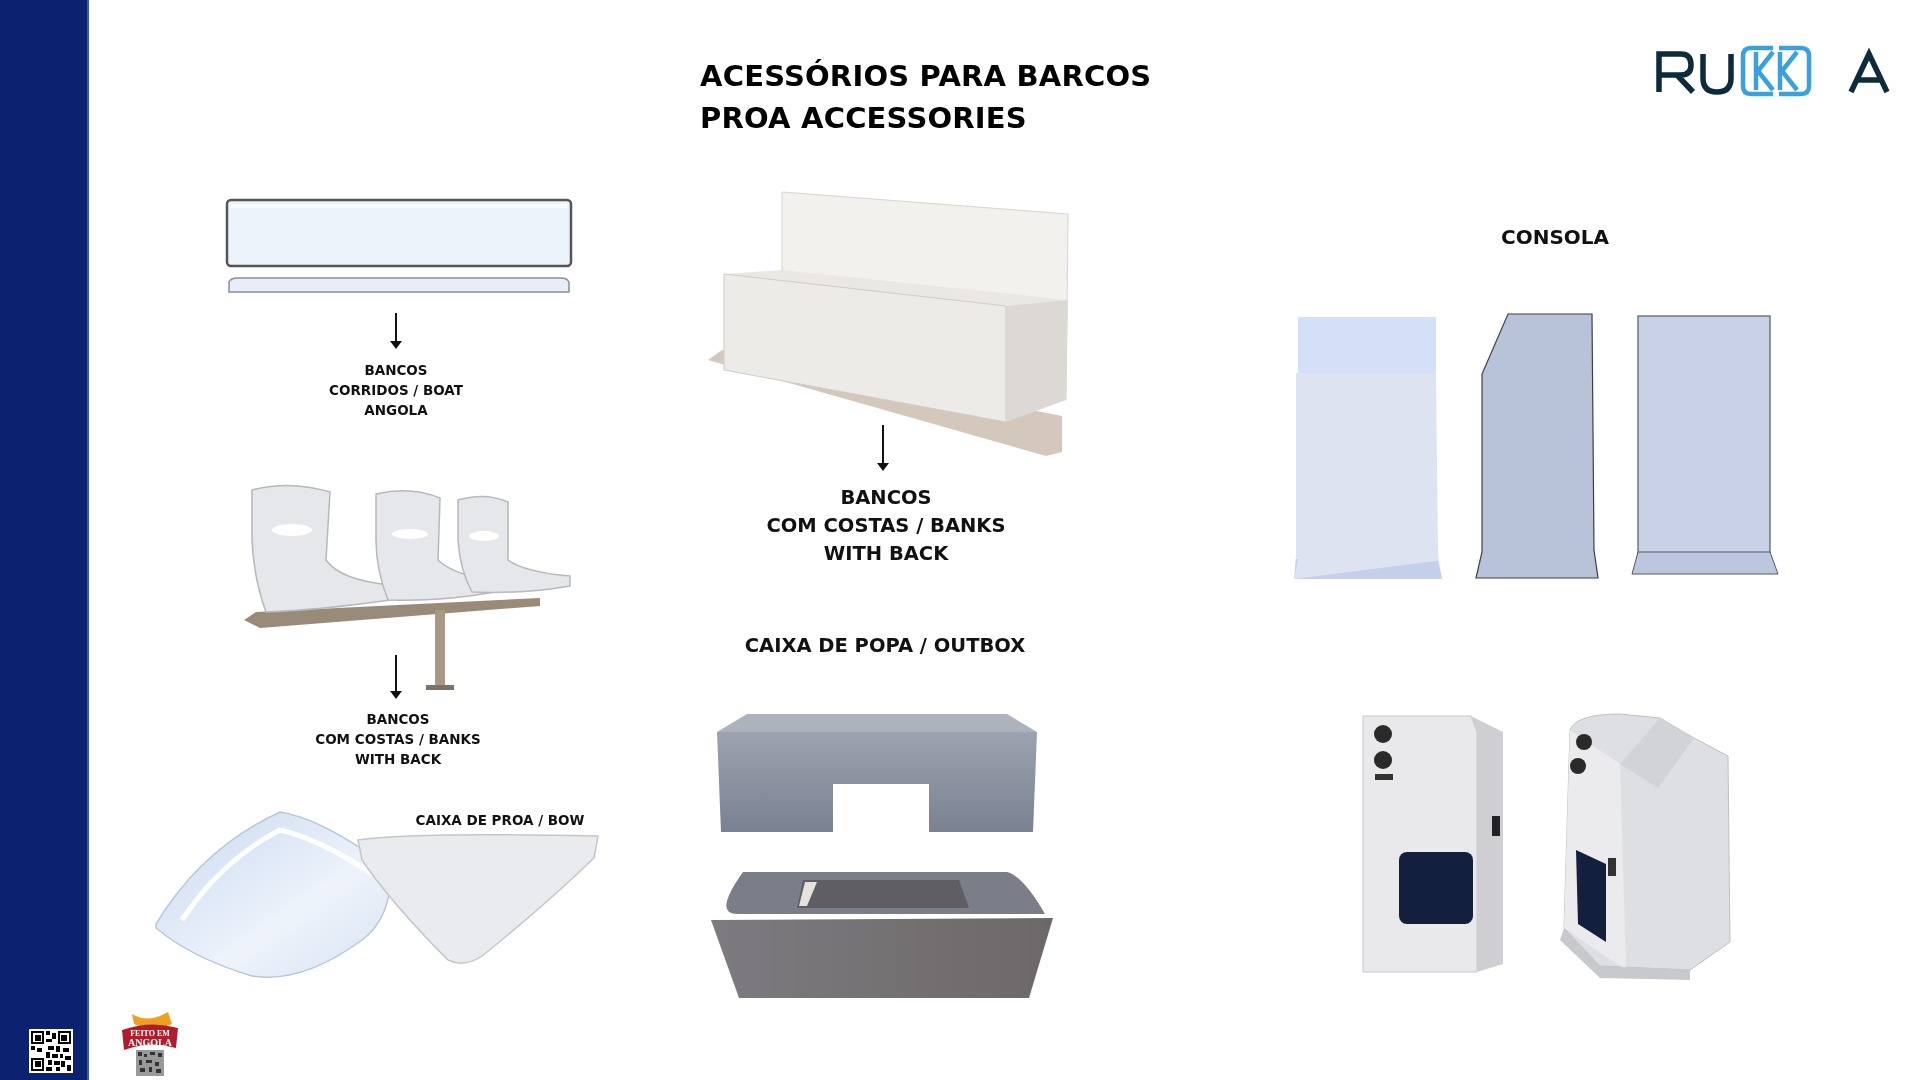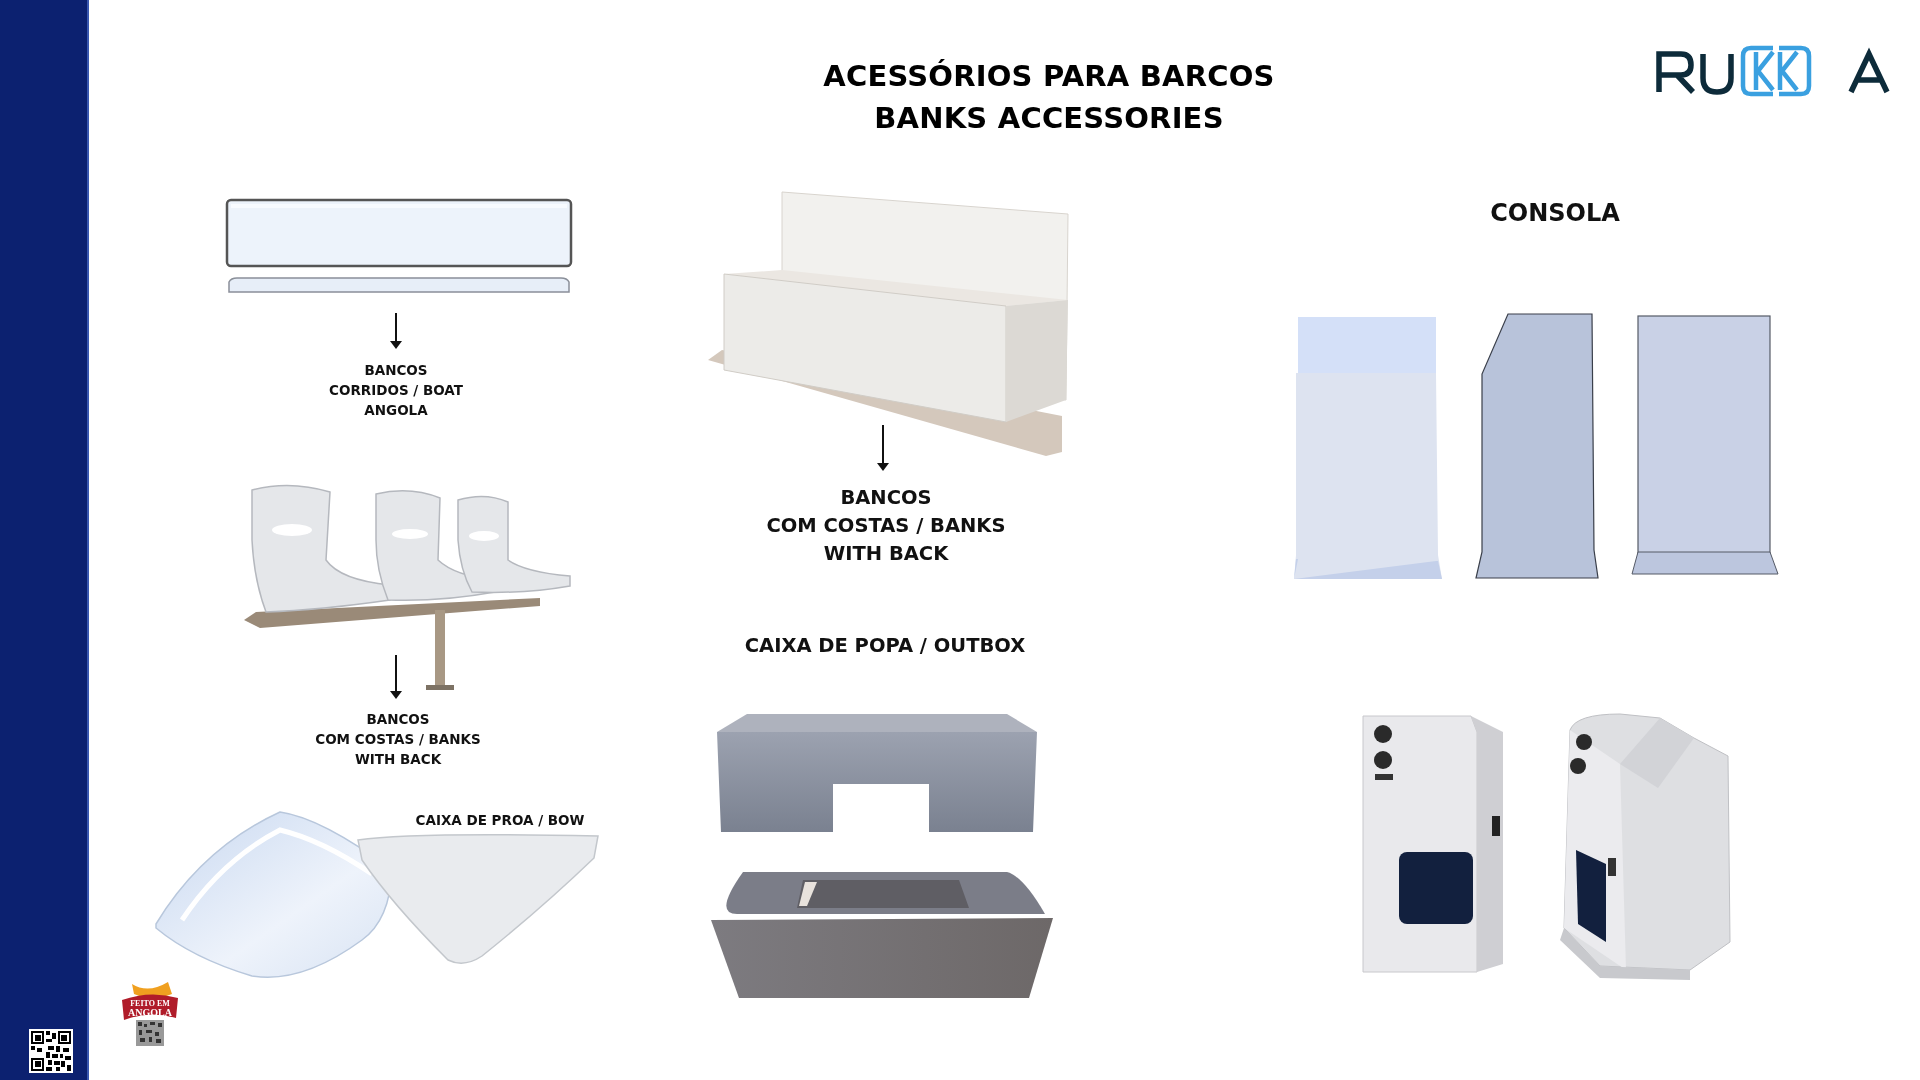--- a/index.html
+++ b/index.html
@@ -1,30 +1,30 @@
 <!DOCTYPE html>
 <html><head>
 <meta charset="utf-8">
 <style>
   html, body { margin:0; padding:0; }
   body { width:1920px; height:1080px; position:relative; overflow:hidden; background:#ffffff; font-family:"DejaVu Sans", "Liberation Sans", sans-serif; color:#000; }
   .sidebar { position:absolute; left:0; top:0; width:89px; height:1080px; background:#0c2170; border-right:2px solid #3a58b0; box-sizing:border-box; }
   .qr { position:absolute; left:29px; top:1029px; width:44px; height:44px; background:#fff; padding:2px; box-sizing:border-box; }
   .qr svg { width:100%; height:100%; display:block; }
-  .title { position:absolute; left:719px; width:660px; text-align:center; font-weight:bold; font-size:29px; line-height:42px; top:55px; letter-spacing:0.2px; }
+  .title { position:absolute; left:700px; width:660px; text-align:left; font-weight:bold; font-size:29px; line-height:42px; top:55px; letter-spacing:0.2px; }
   .logo { position:absolute; left:1655px; top:42px; width:245px; height:56px; }
   .lbl { position:absolute; text-align:center; font-weight:bold; color:#111; }
   .lbl-sm { font-size:13.5px; line-height:20px; }
   .lbl-md { font-size:19.5px; line-height:28px; }
-  .lbl-lg { font-size:24px; line-height:30px; }
+  .lbl-lg { font-size:20px; line-height:30px;margin-top:24px; }
   .arrow { position:absolute; width:2px; background:#111; }
   .arrow::after { content:""; position:absolute; left:-5px; bottom:-6px; border-left:6px solid transparent; border-right:6px solid transparent; border-top:8px solid #111; }
   .prod { position:absolute; }
   .prod svg { width:100%; height:100%; display:block; overflow:visible; }
-  .badge { position:absolute; left:118px; top:980px; width:64px; height:66px; }
+  .badge { position:absolute; left:118px; top:1010px; width:64px; height:66px; }
 </style>
 </head>
 <body>
 
 <div class="sidebar">
   <div class="qr">
     <svg viewBox="0 0 21 21" shape-rendering="crispEdges">
       <rect width="21" height="21" fill="#fff"></rect>
       <g fill="#000">
         <rect x="0" y="0" width="7" height="7"></rect>
@@ -76,21 +76,21 @@
         <rect x="37" y="52" width="4" height="4"></rect>
         <rect x="22" y="58" width="5" height="4"></rect>
         <rect x="31" y="57" width="3" height="5"></rect>
         <rect x="38" y="59" width="5" height="4"></rect>
       </g>
   </svg>
 </div>
 
 <div class="title">
   <div>ACESSÓRIOS PARA BARCOS</div>
-  <div>BANKS ACCESSORIES</div>
+  <div>PROA ACCESSORIES</div>
 </div>
 
 <div class="logo">
   <svg viewBox="0 0 245 56" width="245" height="56">
     <g fill="none" stroke="#0d2b3a" stroke-width="5.5" stroke-linejoin="miter">
       <path d="M4 50 V12 H26 Q36 12 36 23 Q36 33 26 33 H4 M22 33 L38 50"></path>
       <path d="M48 12 V36 Q48 50 62 50 Q76 50 76 36 V12"></path>
       <path d="M196 50 L214 12 L232 50 M203 38 H226"></path>
     </g>
     <g fill="none" stroke="#3aa0e0" stroke-width="4.5">

